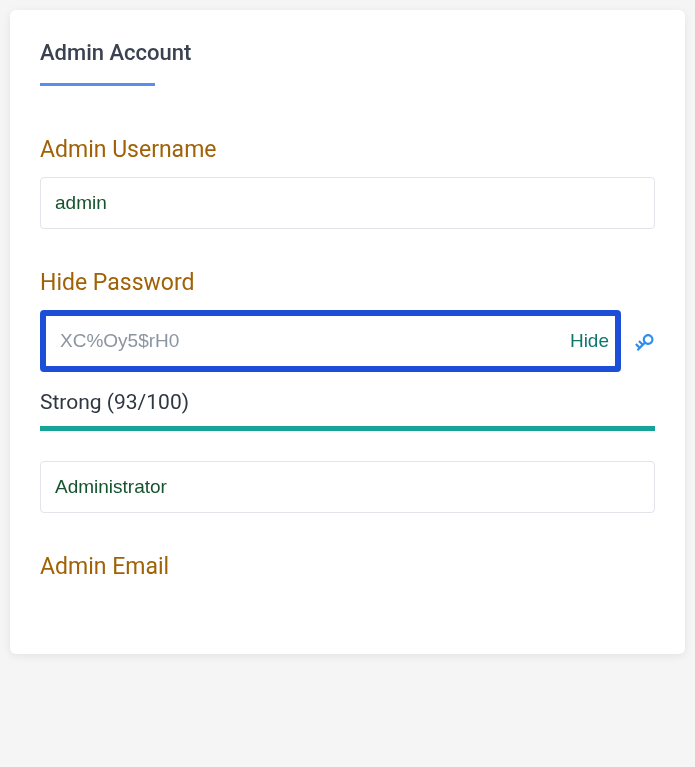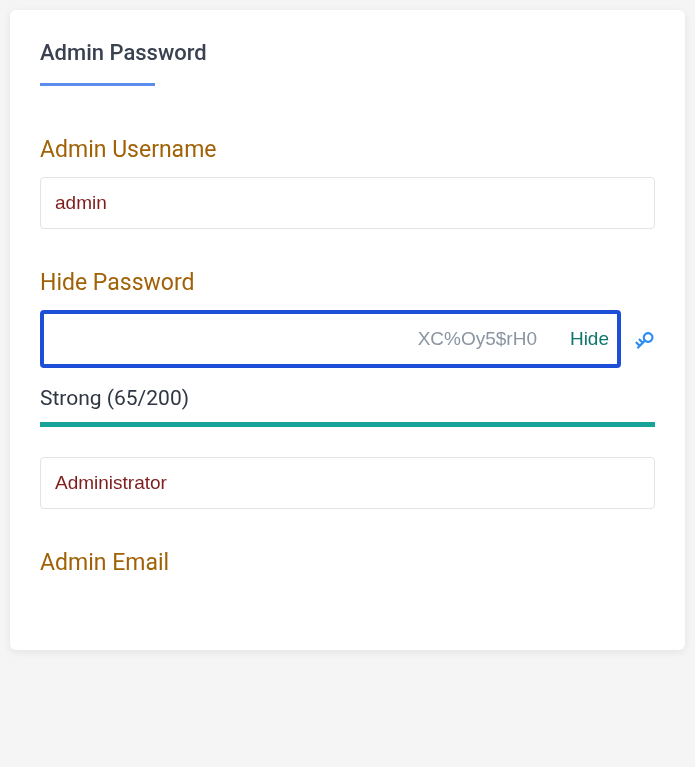--- a/index.html
+++ b/index.html
@@ -40,39 +40,38 @@
       align-items: center;
       gap: 8px;
       margin-bottom: 18px;
     }
     .input {
       flex: 1;
       border: 1px solid #e1e4e8;
       border-radius: 4px;
       padding: 14px 14px;
       font-size: 19px;
-      color: #7f1d1d;
+      color: #14532d;
       background: #fff;
       outline: none;
     }
     .input::placeholder { color: #8b95a1; }
     .password-wrap {
       flex: 1;
       position: relative;
     }
     .password-input {
       width: 100%;
-      border: 4px solid #1d4ed8;
+      border: 6px solid #1d4ed8;
       border-radius: 4px;
       padding: 14px 80px 14px 14px;
       font-size: 19px;
       color: #8b95a1;
       background: #fff;
       outline: none;
-      text-align: right;
     }
     .hide-link {
       position: absolute;
       right: 12px;
       top: 50%;
       transform: translateY(-50%);
       font-size: 19px;
       color: #0f766e;
       cursor: pointer;
       background: none;
@@ -98,41 +97,41 @@
     }
     .section-gap {
       margin-bottom: 40px;
     }
   </style>
 </head>
 <body>
 
 <div class="card">
 
-  <h2 class="title">Admin Password</h2>
+  <h2 class="title">Admin Account</h2>
   <div class="title-underline"></div>
 
   <div class="label">Admin Username</div>
   <div class="input-row section-gap">
     <input type="text" class="input" value="admin" style="">
   </div>
 
   <div class="label">Hide Password</div>
   <div class="input-row">
     <div class="password-wrap">
       <input type="text" class="password-input" value="XC%Oy5$rH0" style="">
       <button type="button" class="hide-link">Hide</button>
     </div>
     <span class="key-icon">
       <svg width="26" height="26" viewBox="0 0 24 24" fill="#2b8ef0">
         <path d="M7 14c-2.76 0-5-2.24-5-5s2.24-5 5-5c2.42 0 4.44 1.72 4.9 4H21v2h-2v4h-2v-4h-2v4h-2v-4h-1.1c-.46 2.28-2.48 4-4.9 4zm0-8C5.34 6 4 7.34 4 9s1.34 3 3 3 3-1.34 3-3-1.34-3-3-3z" transform="rotate(135 12 12)"></path>
       </svg>
     </span>
   </div>
-  <div class="strength-text">Strong (65/200)</div>
+  <div class="strength-text">Strong (93/100)</div>
   <div class="strength-bar"></div>
 
   <div class="input-row section-gap">
     <input type="text" class="input" value="Administrator" style="">
   </div>
 
   <div class="label">Admin Email</div>
 
 </div>
 

